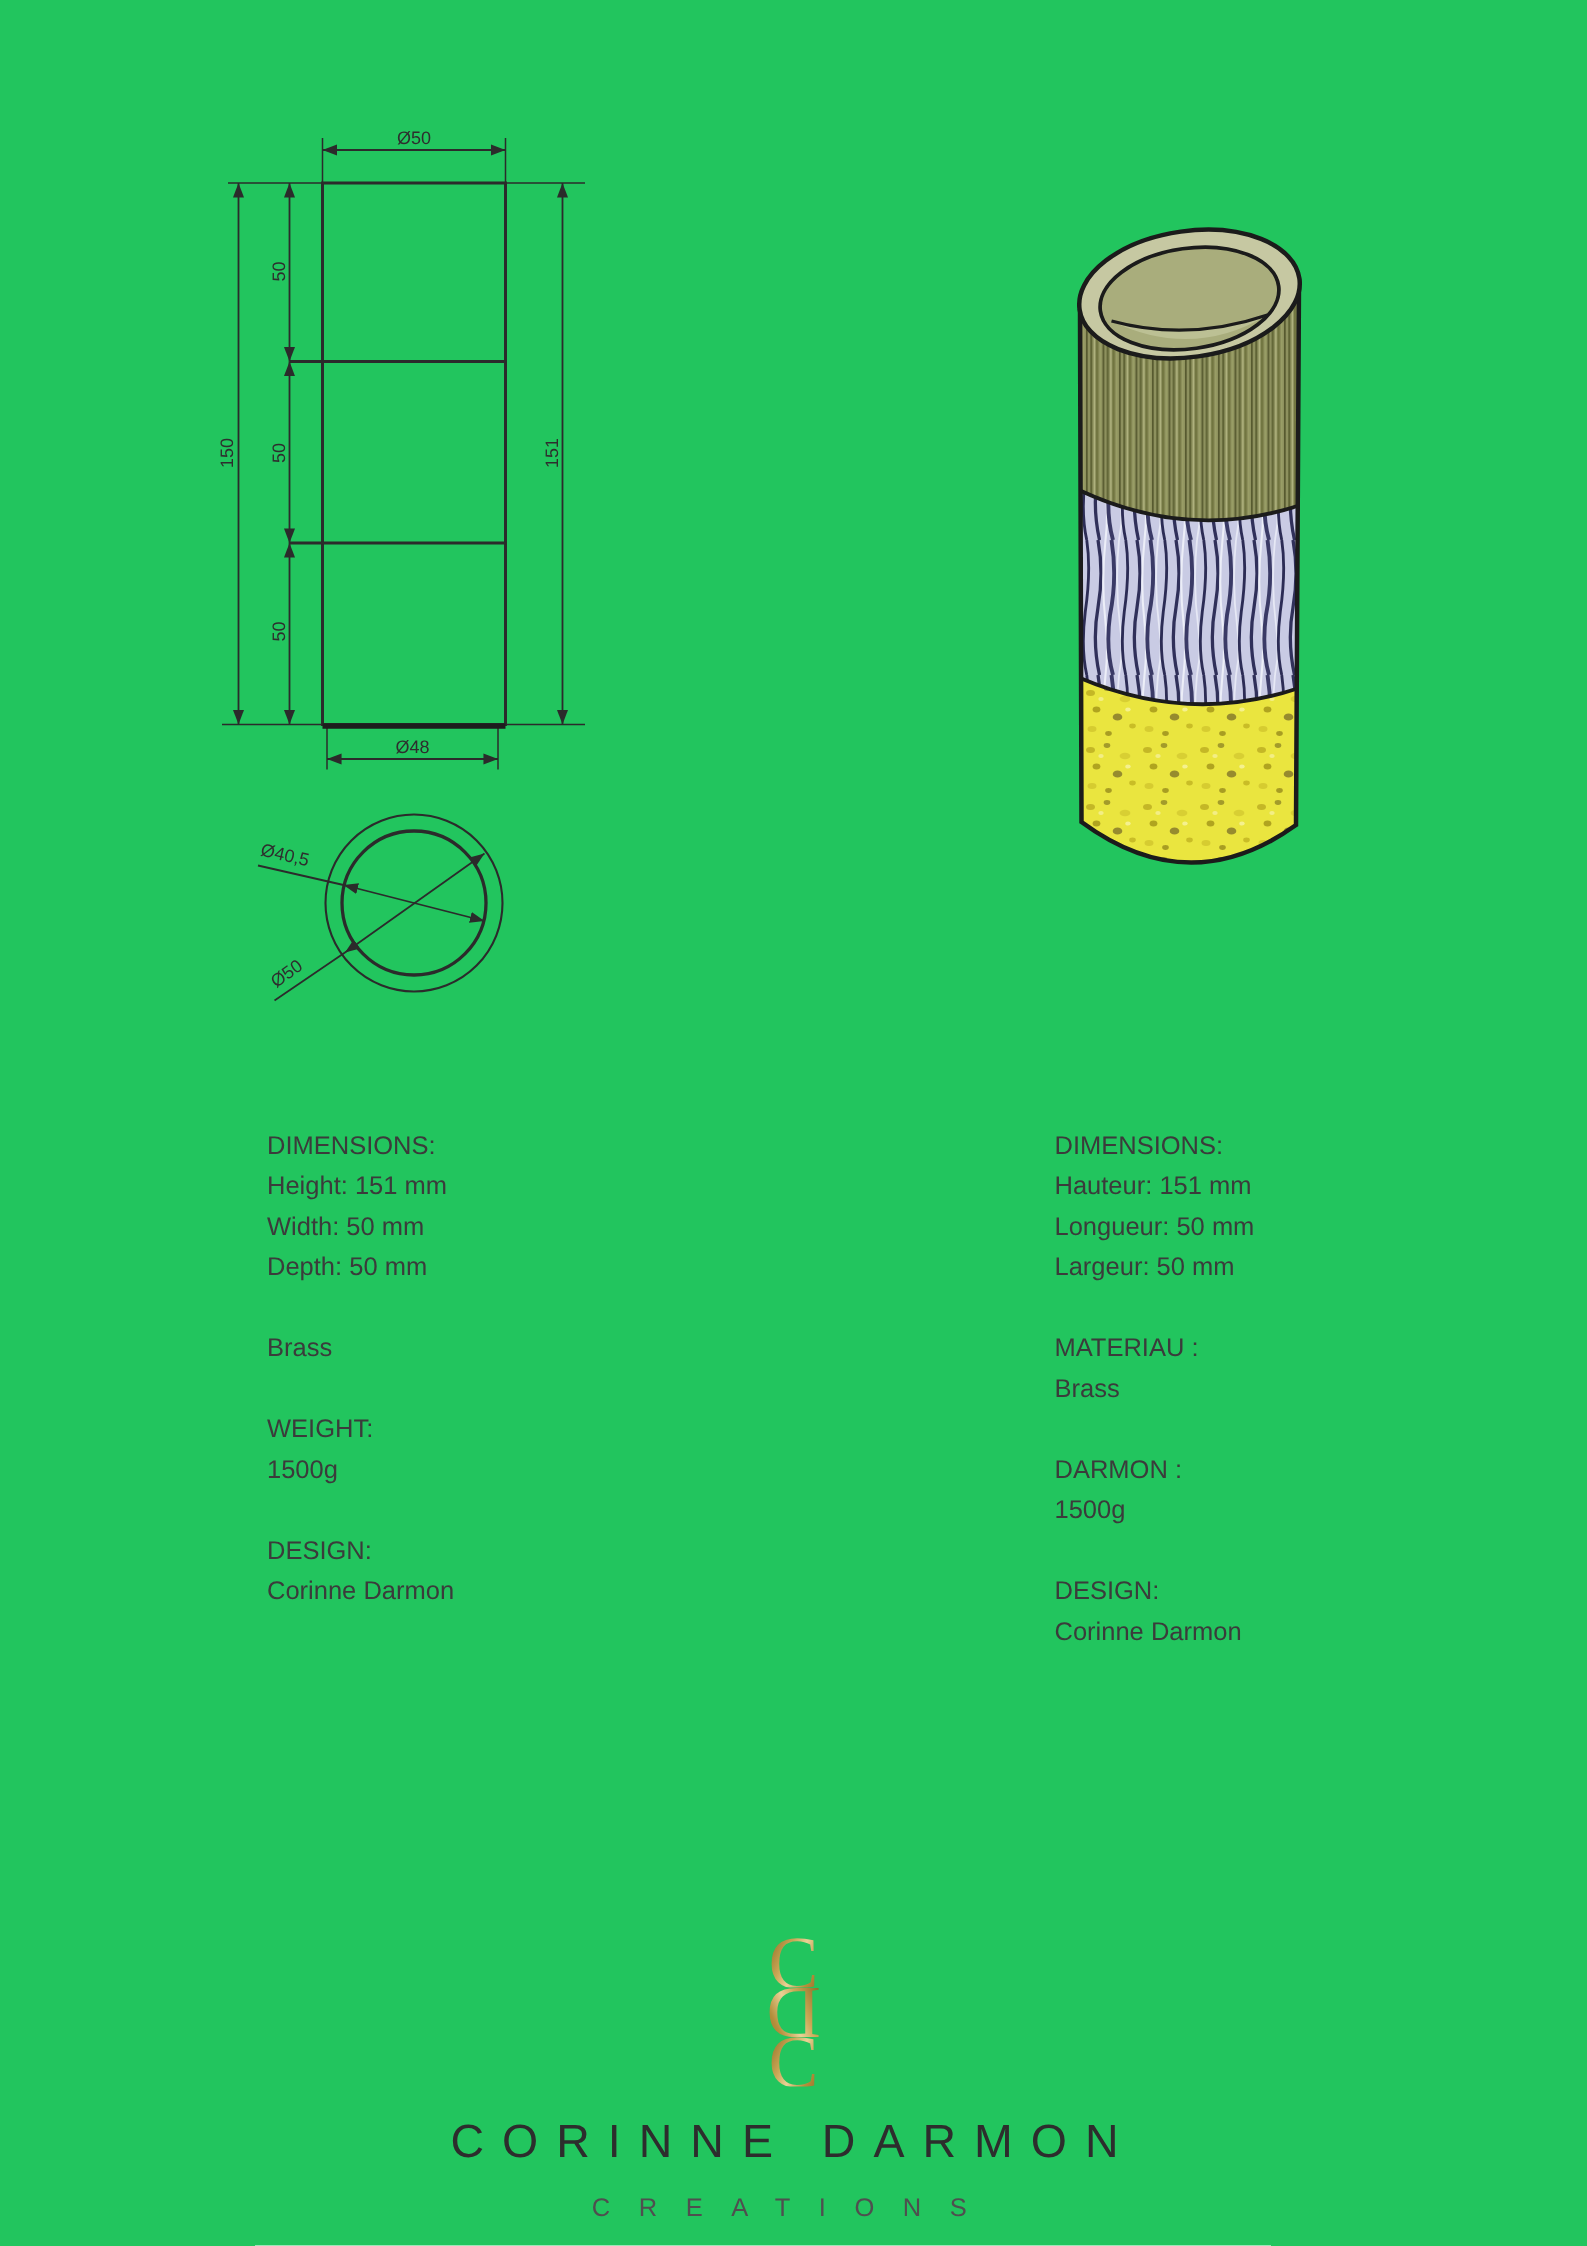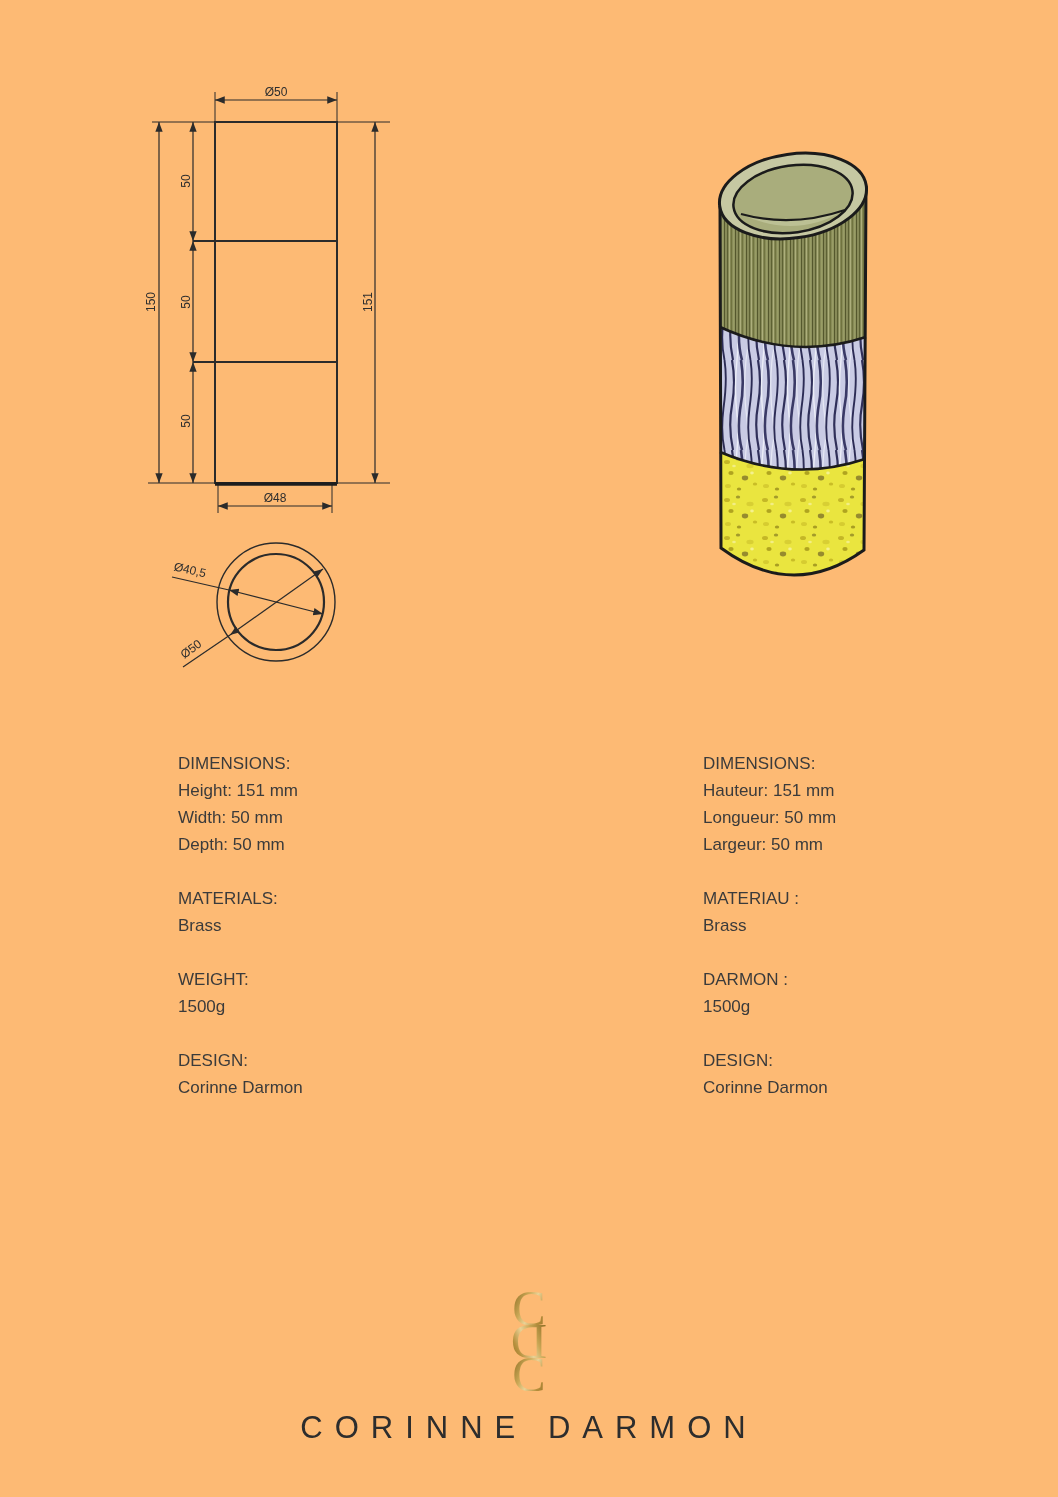--- a/index.html
+++ b/index.html
@@ -1,19 +1,19 @@
 <!DOCTYPE html>
 <html><head>
 <meta charset="utf-8">
 <style>
   html,body{margin:0;padding:0;background:#ffffff;}
   .page{
     position:relative;
     width:1058px;height:1497px;
-    background:#fdba74;
+    background:#22c55e;
     font-family:"Liberation Sans", sans-serif;
     overflow:hidden;
   }
   .abs{position:absolute;}
 
   
   .specs{
     position:absolute;
     top:750px;
     width:330px;
@@ -185,21 +185,20 @@
   </svg>
 
   <div class="specs specs-en">
     <div class="spec-group">
       <div class="spec-line">DIMENSIONS:</div>
       <div class="spec-line">Height: 151 mm</div>
       <div class="spec-line">Width: 50 mm</div>
       <div class="spec-line">Depth: 50 mm</div>
     </div>
     <div class="spec-group">
-      <div class="spec-line">MATERIALS:</div>
       <div class="spec-line">Brass</div>
     </div>
     <div class="spec-group">
       <div class="spec-line">WEIGHT:</div>
       <div class="spec-line">1500g</div>
     </div>
     <div class="spec-group">
       <div class="spec-line">DESIGN:</div>
       <div class="spec-line">Corinne Darmon</div>
     </div>
@@ -226,15 +225,16 @@
     </div>
   </div>
 
   <div class="brand">
     <div class="monogram">
       <span>C</span>
       <span class="mono-mid">D</span>
       <span>C</span>
     </div>
     <div class="brand-name">CORINNE DARMON</div>
+    <div class="brand-tagline">CREATIONS</div>
   </div>
 
 </div>
 
 </body></html>

